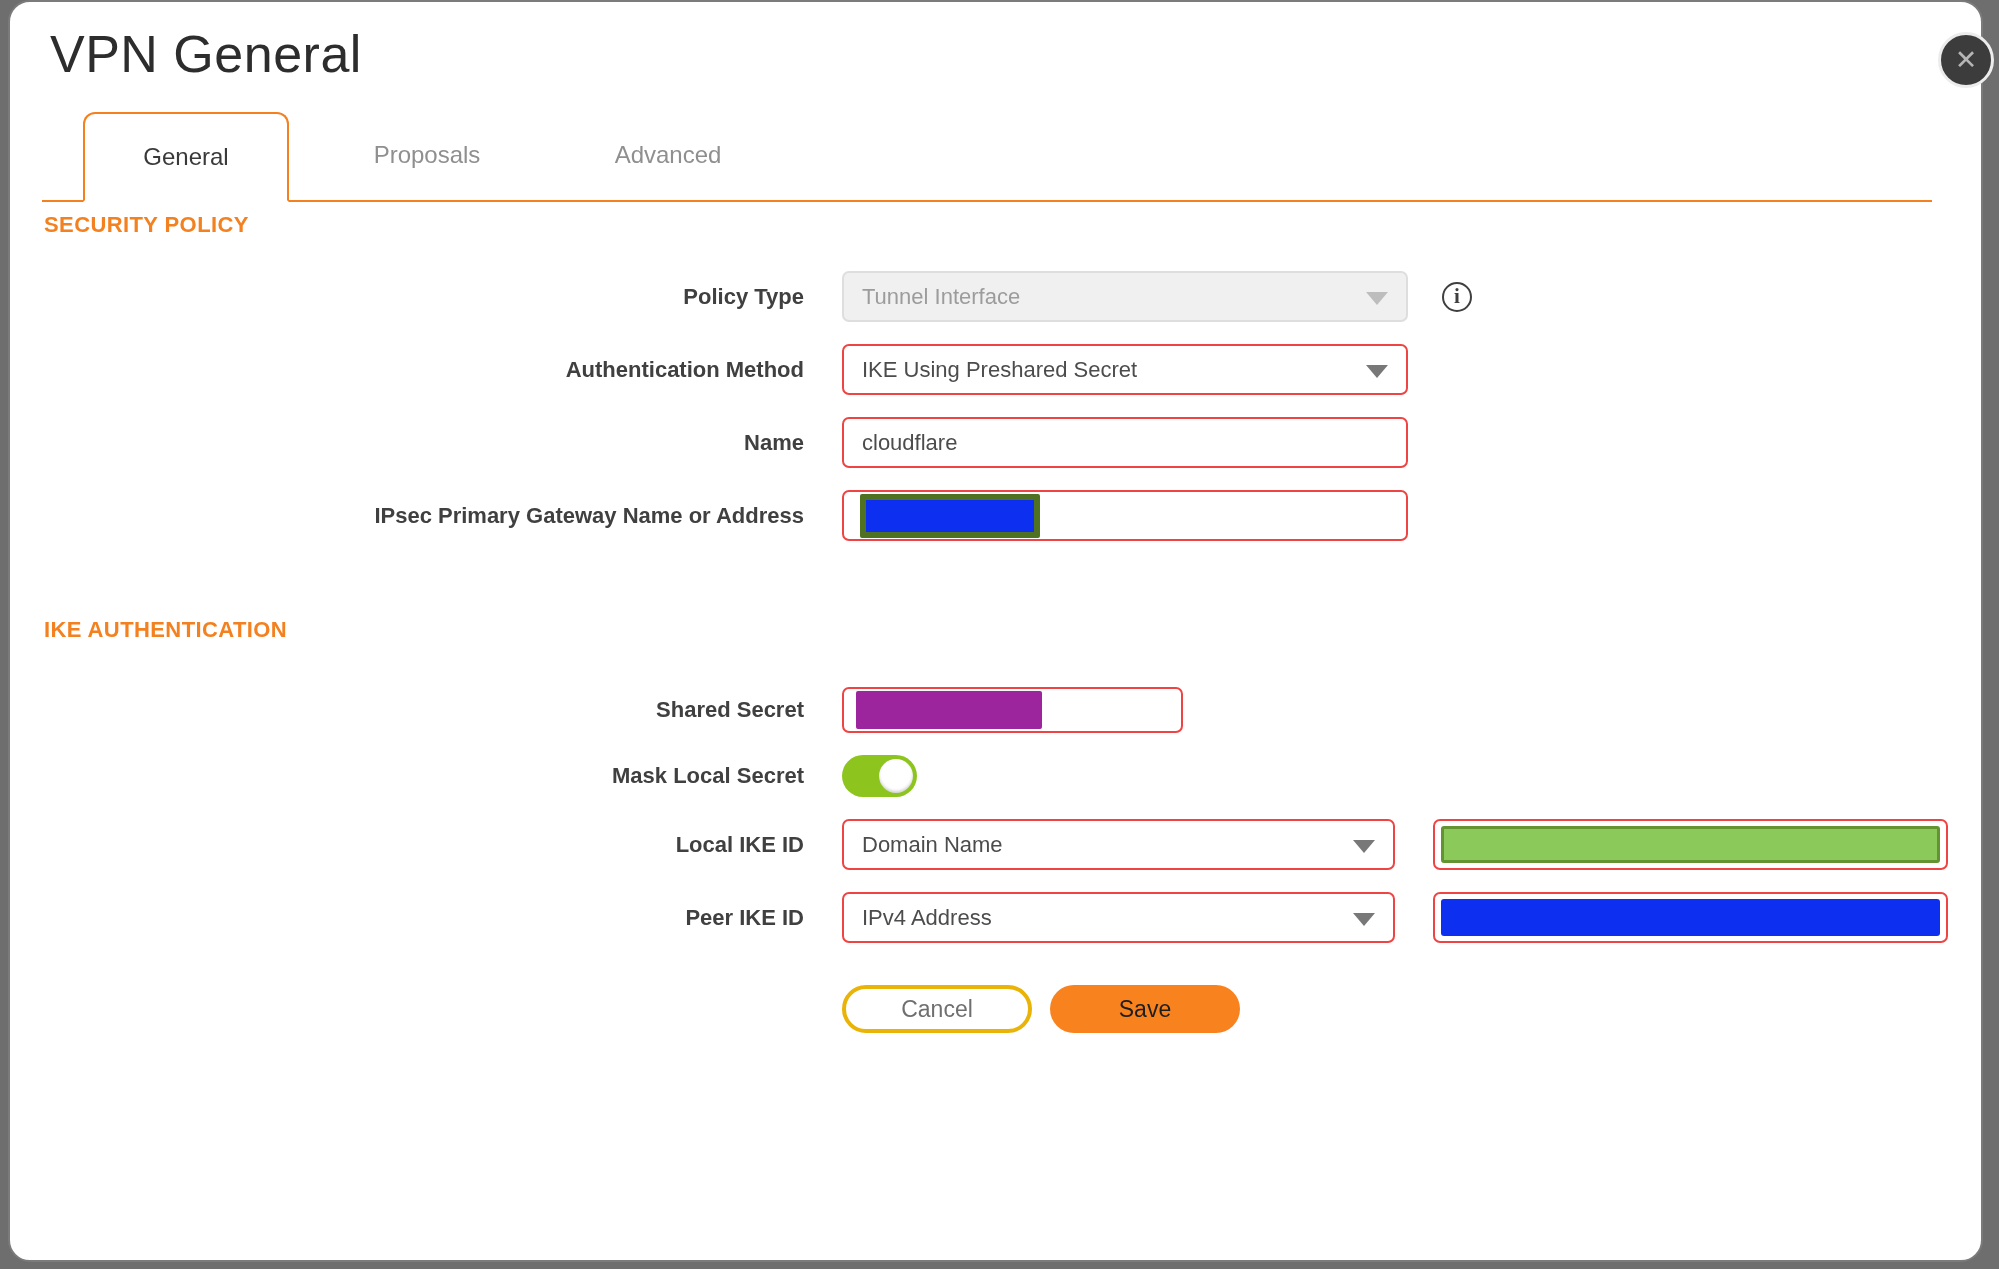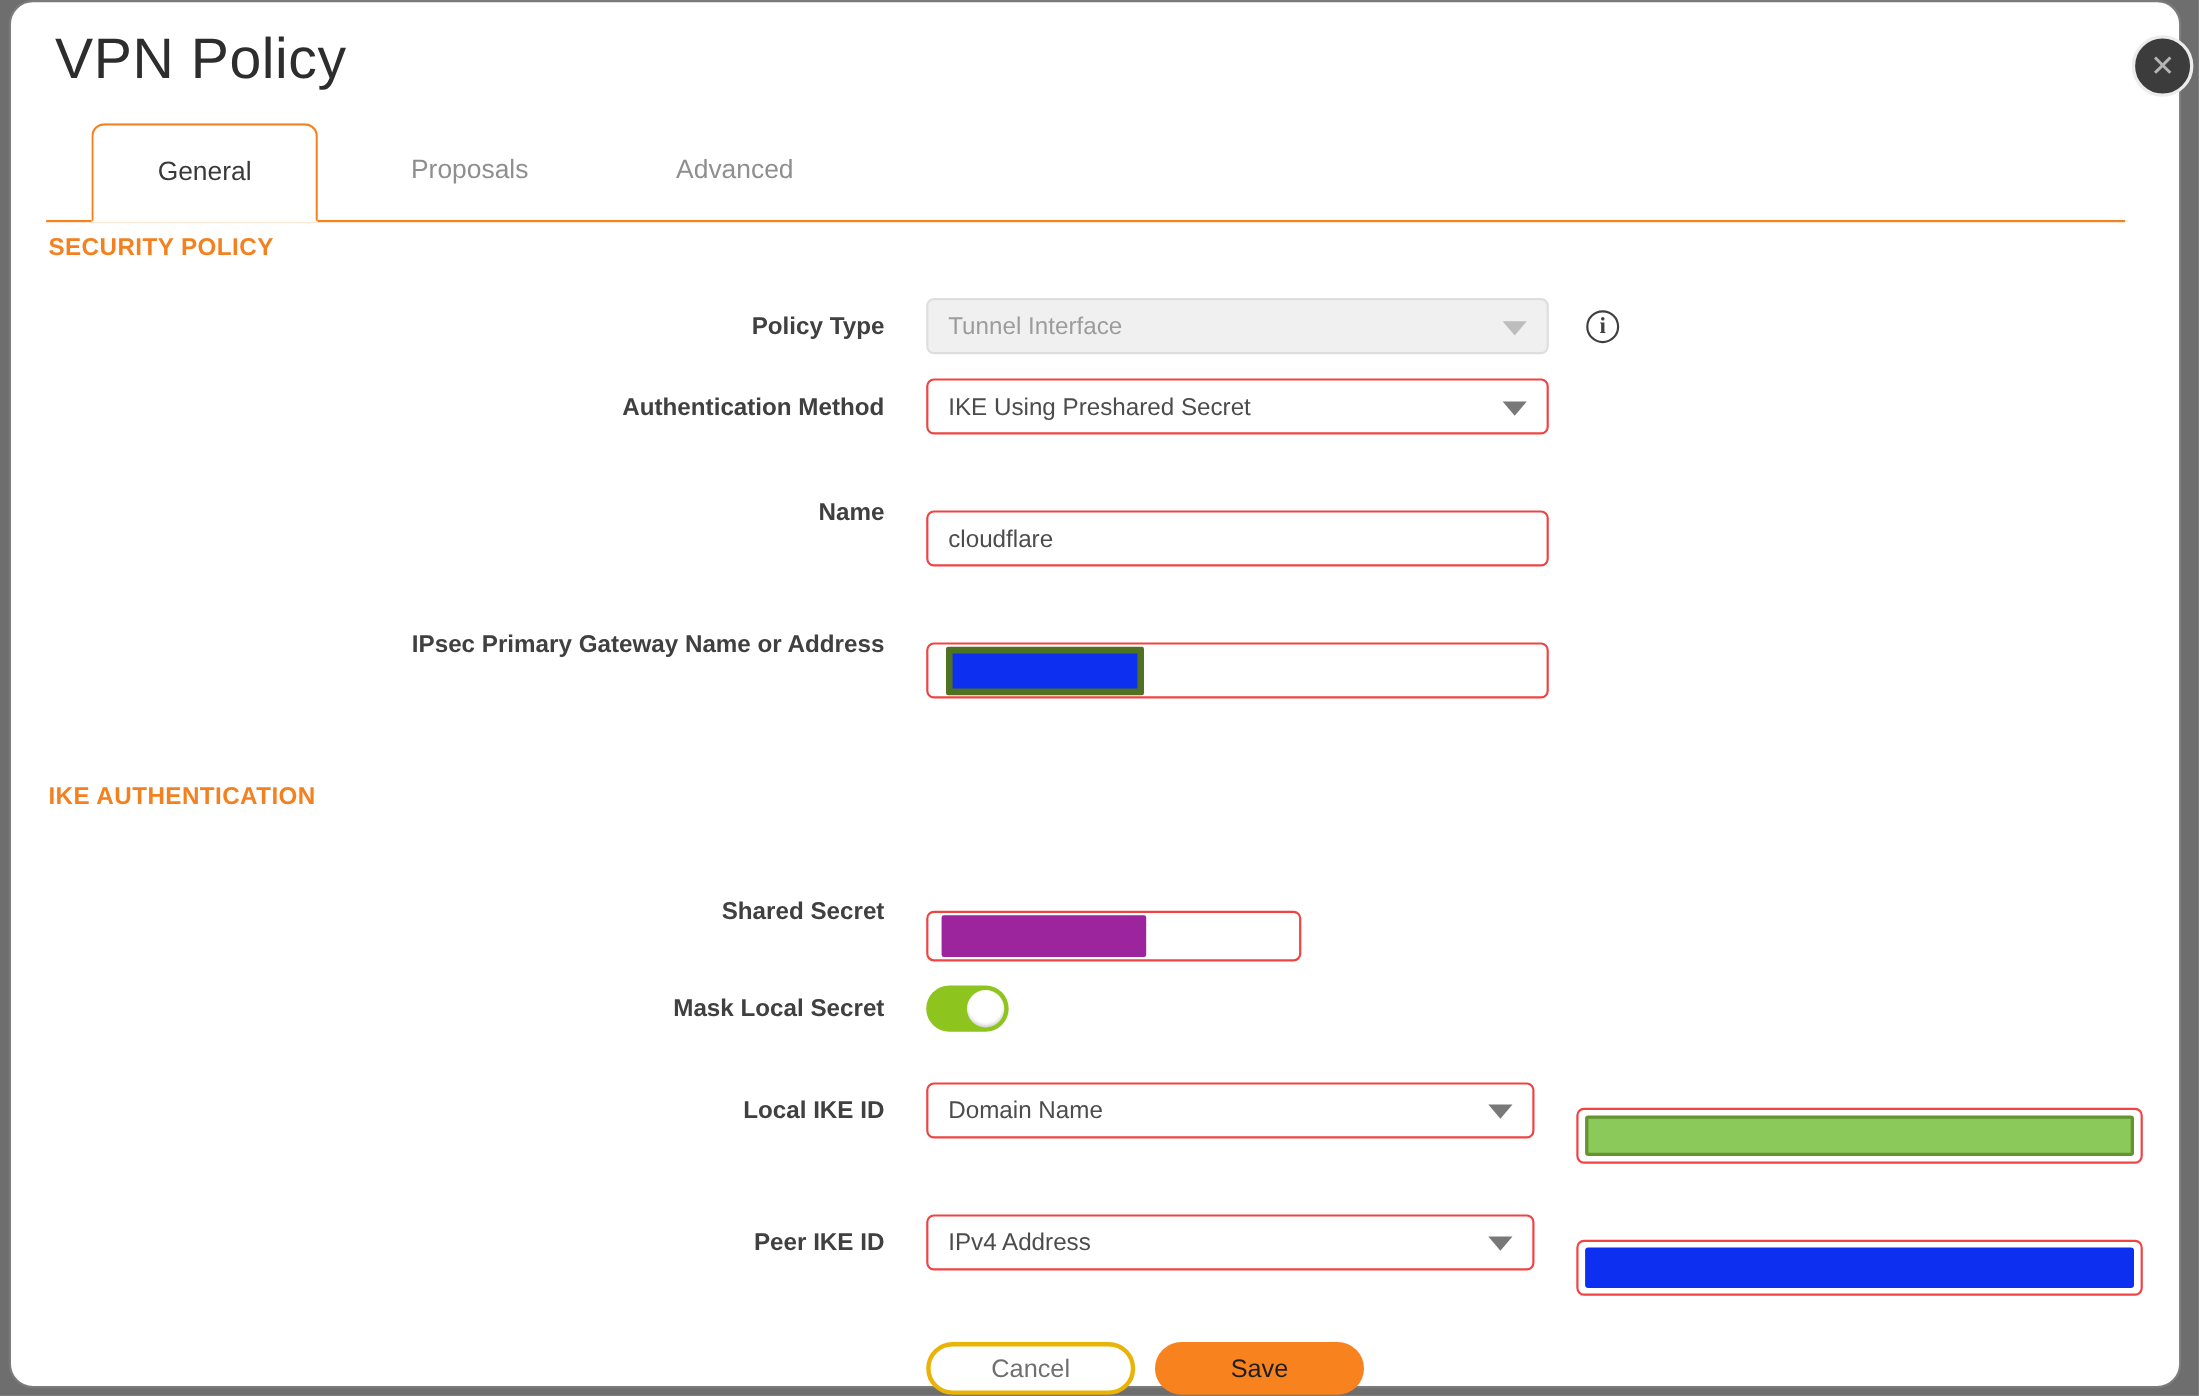--- a/index.html
+++ b/index.html
@@ -97,21 +97,21 @@
     position:absolute;right:18px;top:50%;margin-top:-5px;
     width:0;height:0;
     border-left:11px solid transparent;
     border-right:11px solid transparent;
     border-top:13px solid #787878;
   }
   .select.disabled{
     background:#f0f0f0;border-color:#dedede;color:#9c9c9c;cursor:default;
   }
   .select.disabled .caret{border-top-color:#bdbdbd;}
-  .input{cursor:text;margin-top:47px;}
+  .input{cursor:text;}
   
   .mask{border-radius:2px;}
   .mask.purple{
     margin-left:-6px;width:186px;height:38px;
     background:var(--mask-purple);
   }
   .mask.gateway{
     margin-left:-2px;width:180px;height:44px;
     background:var(--mask-blue);
     border:6px solid var(--mask-blue-border);
@@ -161,21 +161,21 @@
 </style>
 </head>
 <body>
 
 <div class="dialog">
 
   <div class="close-btn">
     <span>✕</span>
   </div>
 
-  <h1 class="title">VPN Policy</h1>
+  <h1 class="title">VPN General</h1>
 
   <div class="tabbar">
     <div class="tab active">
       <span>General</span>
     </div>
     <div class="tab">
       <span>Proposals</span>
     </div>
     <div class="tab">
       <span>Advanced</span>

